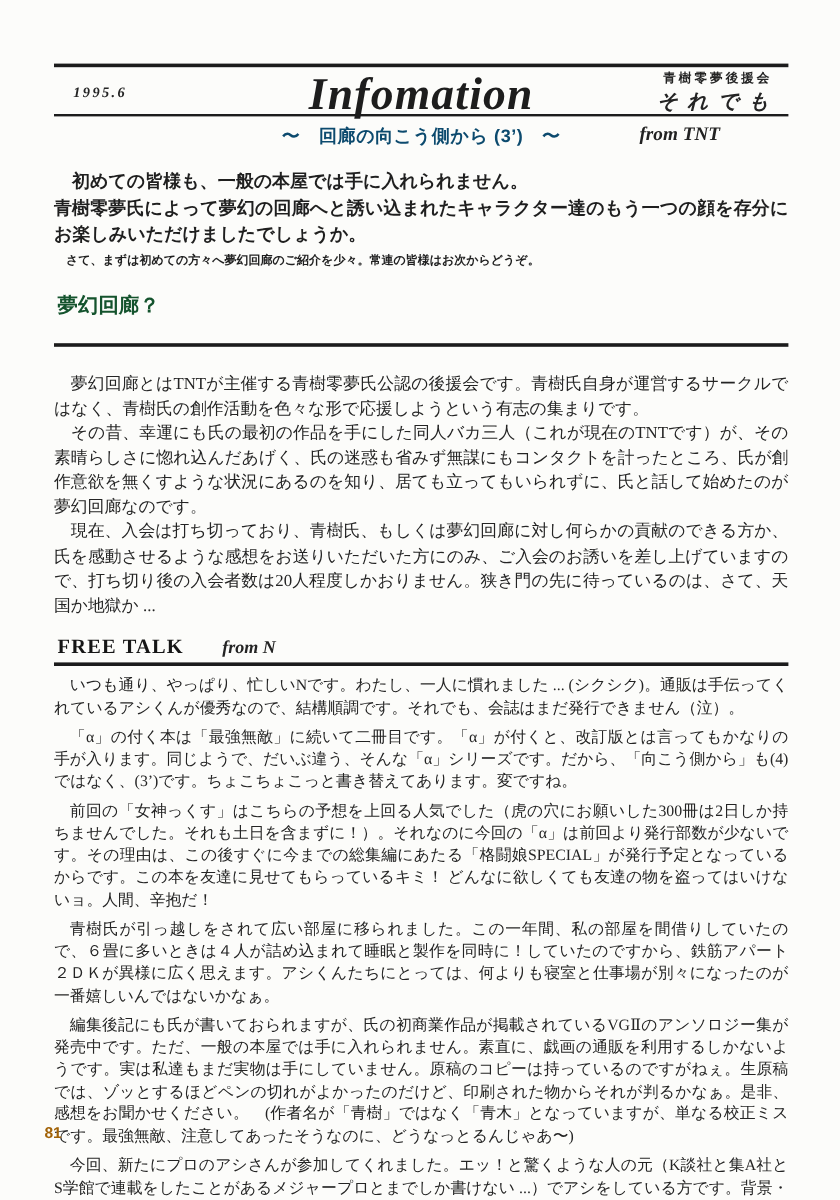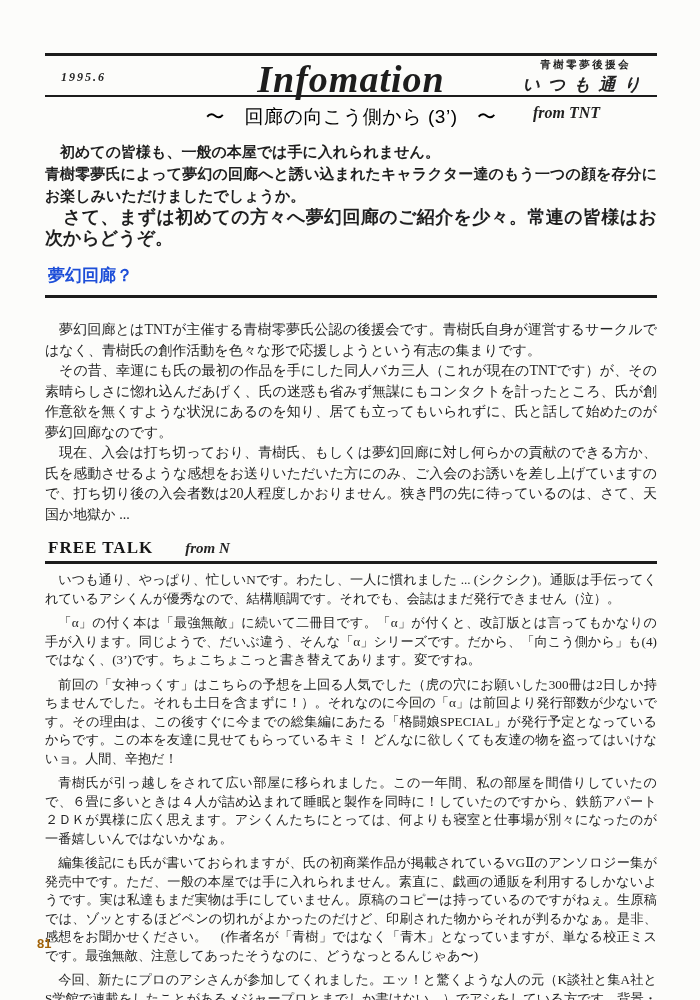--- a/index.html
+++ b/index.html
@@ -31,40 +31,40 @@
     letter-spacing:1px; color:#1d1d1d;
   }
   .club { position:absolute; right:8px; top:2px; text-align:center; }
   .club-small { font-size:10.5px; font-weight:bold; letter-spacing:2.5px; }
   .club-name { font-size:17px; font-weight:bold; font-style:italic; letter-spacing:8px; margin-top:1px; }
 
   .subhead { position:relative; height:34px; }
   .subtitle {
     position:absolute; left:0; right:0; top:7px; text-align:center;
     font-family:"Liberation Sans","DejaVu Sans",sans-serif;
-    font-weight:normal; font-size:19px; letter-spacing:0.5px; color:#000000;
+    font-weight:bold; font-size:15px; letter-spacing:0.5px; color:#0c4a6e;
   }
   .from-credit {
     position:absolute; right:57px; top:7px;
     font-size:16px; font-style:italic; font-weight:bold; color:#222;text-align:center;
   }
 
   .intro {
     margin-top:10px;
     font-family:"Liberation Sans","DejaVu Sans",sans-serif;
     font-weight:bold; font-size:15px; line-height:22px; color:#1f1f1f;
   }
   .intro p { margin:0; text-align:justify; }
   .indent { text-indent:1em; }
-  .lead { margin:16px 0 0; font-size:18px; line-height:21px; text-align:justify; }
+  .lead { margin:16px 0 0; font-size:10px; line-height:21px; text-align:justify; }
 
   .section-heading {
-    margin:15px 0 0; padding:0 0 8px 3px;
+    margin:15px 0 0; padding:0 0 20px 3px;
     font-family:"Liberation Sans","DejaVu Sans",sans-serif;
-    font-size:17px; font-weight:bold; color:#1d4ed8;
+    font-size:17px; font-weight:bold; color:#14532d;
     border-bottom:3px solid #1c1c1c;
   }
   .sec-kairo { margin-top:22px; }
   .sec-kairo p {
     margin:0; font-size:14px; line-height:20.5px;
     text-align:justify; text-indent:1em;
   }
 
   .ft-heading {
     margin-top:13px; padding:0 0 3px 3px;
@@ -90,21 +90,21 @@
 <div class="page">
   <div class="content">
 
     <div class="rule rule-top"></div>
 
     <div class="masthead">
       <span class="date">1995.6</span>
       <h1 class="title">Infomation</h1>
       <div class="club">
         <div class="club-small">青樹零夢後援会</div>
-        <div class="club-name">いつも通り</div>
+        <div class="club-name">それでも</div>
       </div>
     </div>
 
     <div class="rule rule-mid"></div>
 
     <div class="subhead">
       <span class="subtitle">〜　回廊の向こう側から (3’)　〜</span>
       <span class="from-credit">from TNT</span>
     </div>
 

